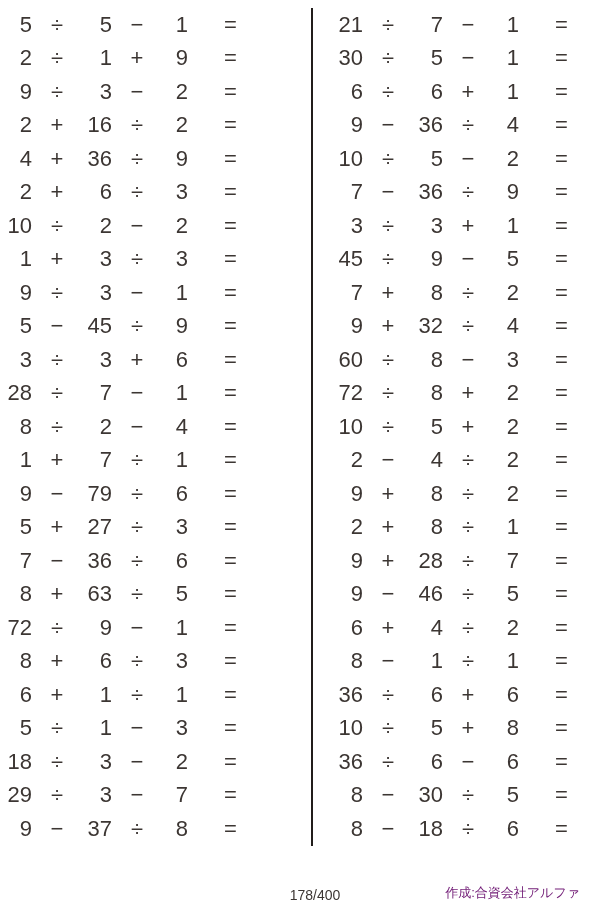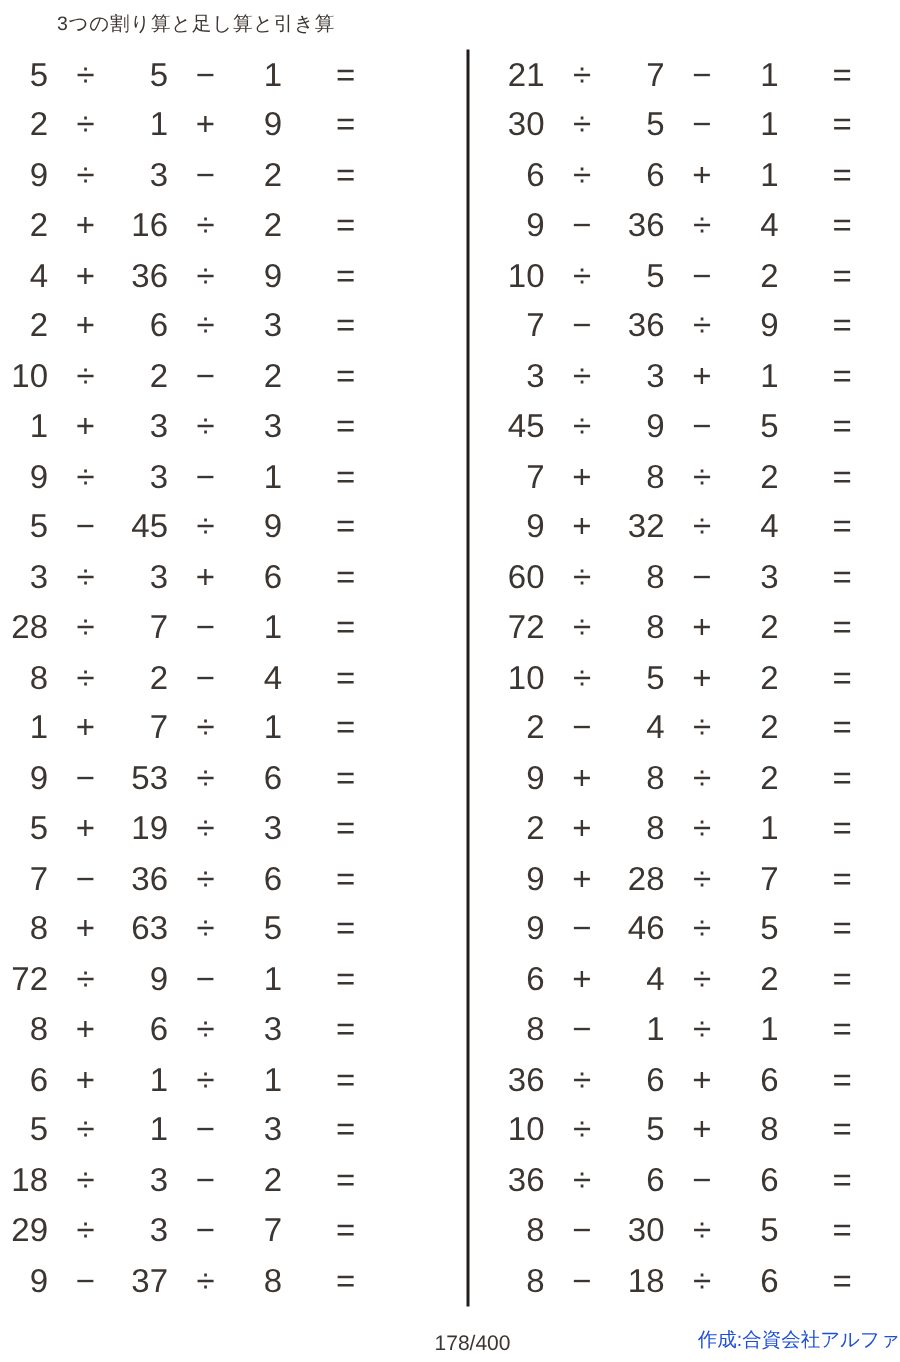--- a/index.html
+++ b/index.html
@@ -60,32 +60,31 @@
     bottom: 5px;
     left: 0;
     width: 630px;
     text-align: center;
     font-size: 14px;
     color: #3c3633;
   }
   .footer-credit {
     position: absolute;
     bottom: 6px;
-    right: 0;
+    right: 20px;
     font-size: 13px;
-    color: #1d4ed8;
+    color: #701a75;
     margin-top: 36px;
   }
 </style>
 </head>
 <body>
 
 <div class="page">
 
-  <div class="title">3つの割り算と足し算と引き算</div>
 
   <div class="columns">
     <div class="col col-left">
         <div class="prob-row">
     <span class="cell-num">5</span>
     <span class="cell-op">÷</span>
     <span class="cell-num">5</span>
     <span class="cell-op">−</span>
     <span class="cell-num">1</span>
     <span class="cell-eq">=</span>
@@ -190,29 +189,29 @@
     <span class="cell-num">1</span>
     <span class="cell-op">+</span>
     <span class="cell-num">7</span>
     <span class="cell-op">÷</span>
     <span class="cell-num">1</span>
     <span class="cell-eq">=</span>
   </div>
         <div class="prob-row">
     <span class="cell-num">9</span>
     <span class="cell-op">−</span>
-    <span class="cell-num">53</span>
-    <span class="cell-op">÷</span>
-    <span class="cell-num">6</span>
-    <span class="cell-eq">=</span>
-  </div>
-        <div class="prob-row">
-    <span class="cell-num">5</span>
-    <span class="cell-op">+</span>
-    <span class="cell-num">19</span>
+    <span class="cell-num">79</span>
+    <span class="cell-op">÷</span>
+    <span class="cell-num">6</span>
+    <span class="cell-eq">=</span>
+  </div>
+        <div class="prob-row">
+    <span class="cell-num">5</span>
+    <span class="cell-op">+</span>
+    <span class="cell-num">27</span>
     <span class="cell-op">÷</span>
     <span class="cell-num">3</span>
     <span class="cell-eq">=</span>
   </div>
         <div class="prob-row">
     <span class="cell-num">7</span>
     <span class="cell-op">−</span>
     <span class="cell-num">36</span>
     <span class="cell-op">÷</span>
     <span class="cell-num">6</span>

